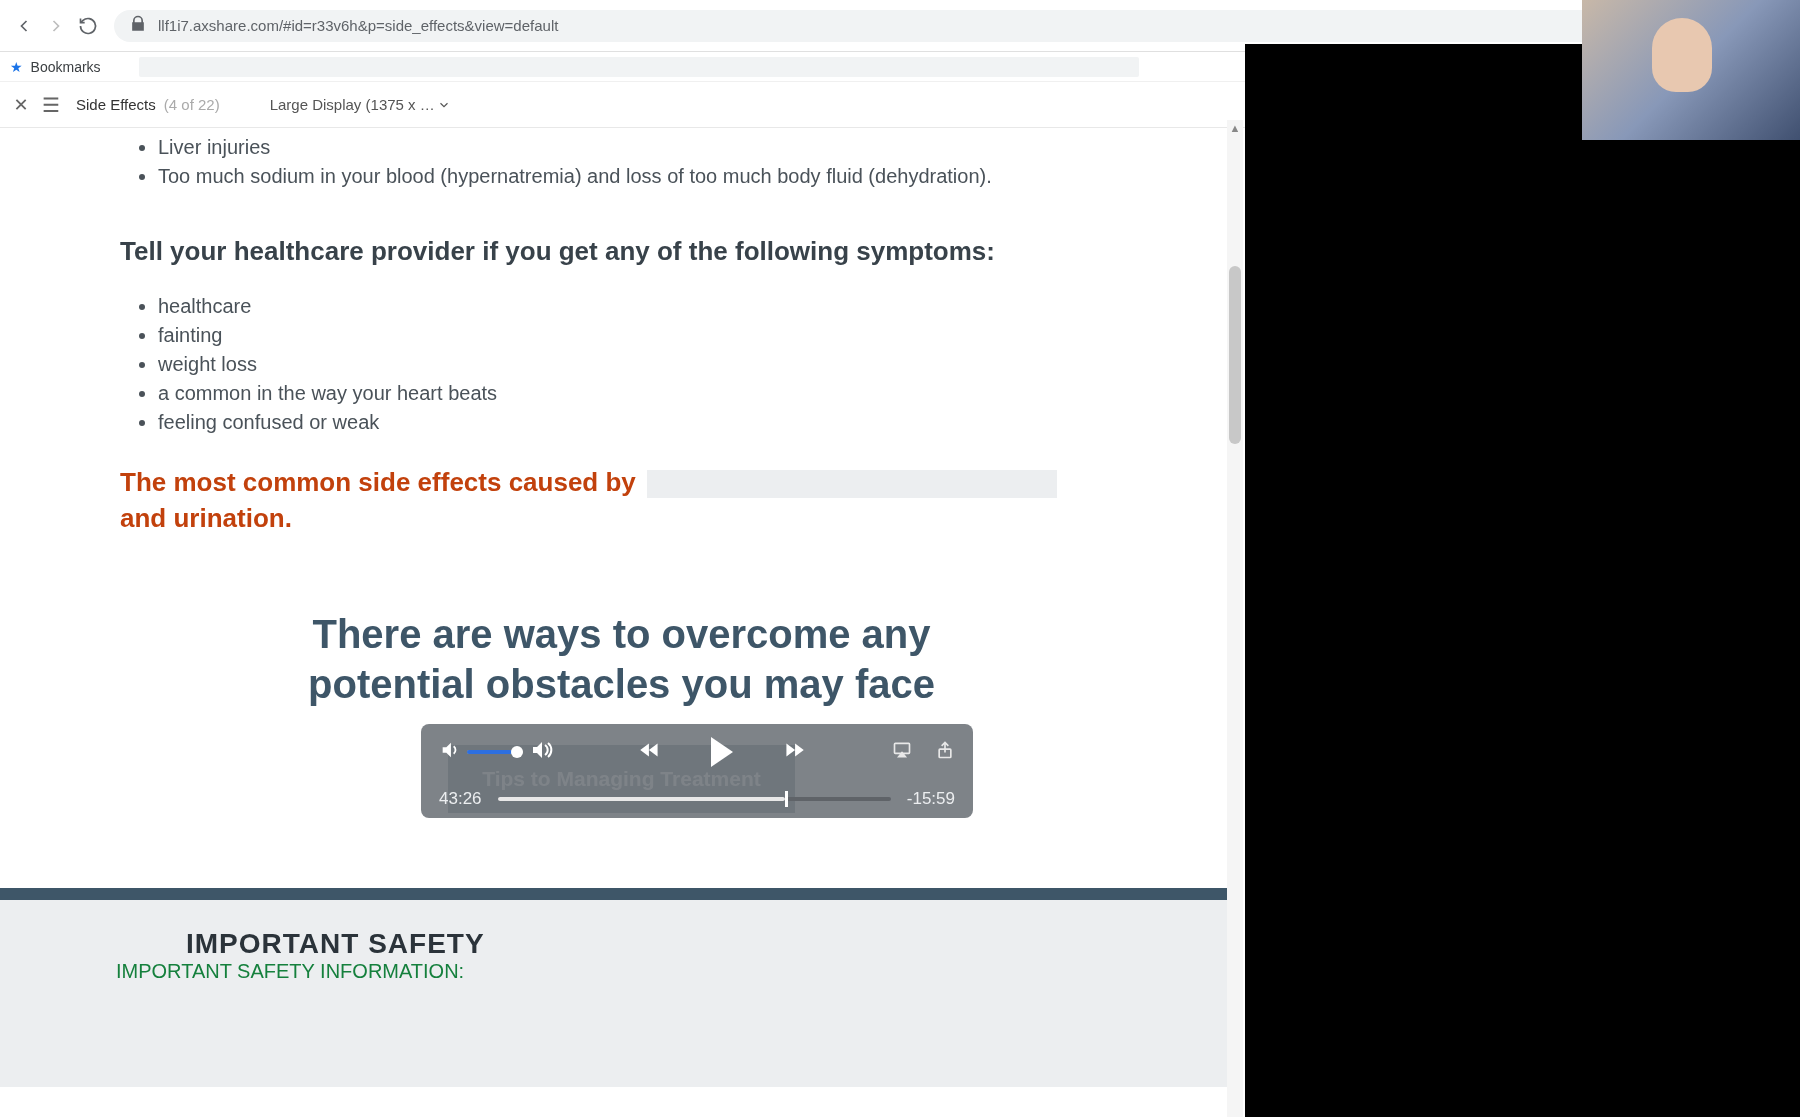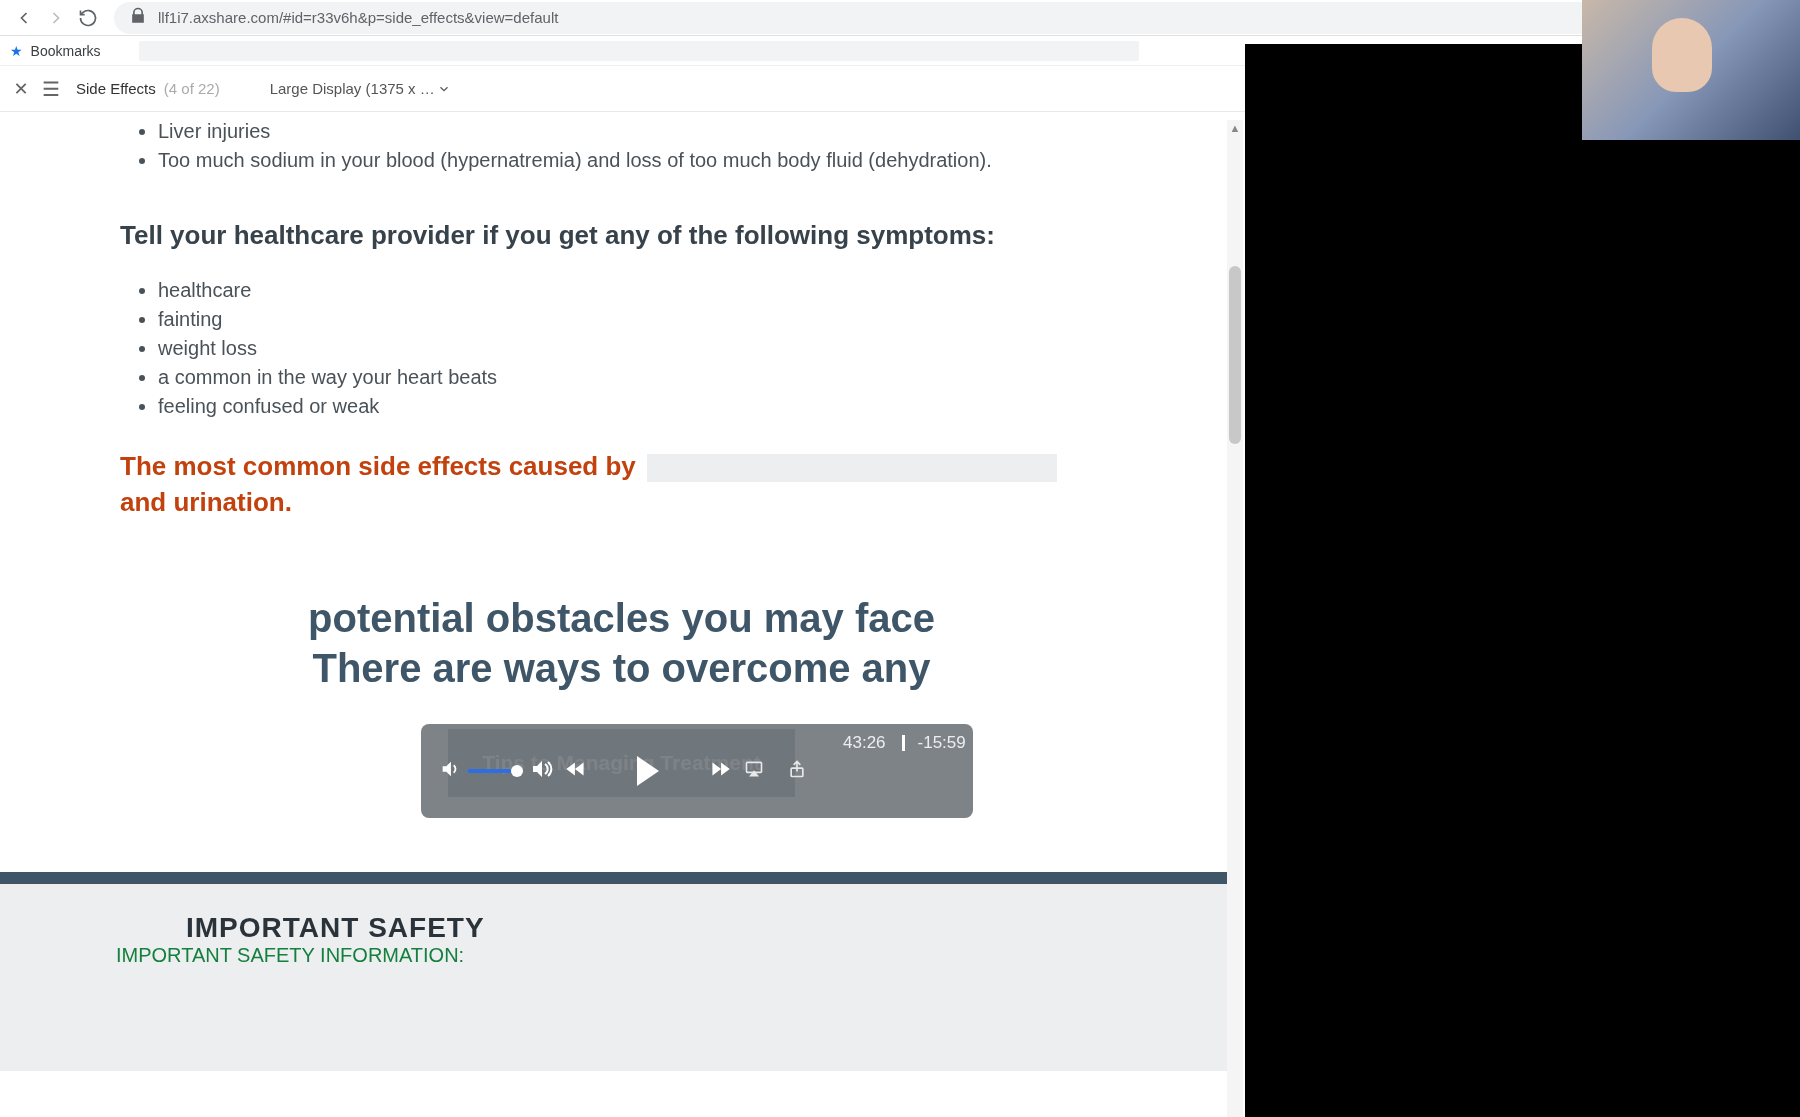--- a/index.html
+++ b/index.html
@@ -1,19 +1,19 @@
 <!DOCTYPE html>
 <html><head>
 <meta charset="utf-8">
 <style>
 * { box-sizing: border-box; margin: 0; padding: 0; }
 html, body { width: 1800px; height: 1117px; font-family: Arial, Helvetica, sans-serif; overflow: hidden; background: #fff; }
 
 
-.browser-chrome { height: 36px; background: #fff; display: flex; align-items: center; padding: 0 8px; border-bottom: 1px solid #e0e0e0; }
+.browser-chrome { height: 52px; background: #fff; display: flex; align-items: center; padding: 0 8px; border-bottom: 1px solid #e0e0e0; }
 .nav-btn { width: 32px; height: 32px; display: flex; align-items: center; justify-content: center; color: #5f6368; cursor: pointer; }
 .nav-btn.disabled { color: #bdbdbd; }
 .url-bar { flex: 1; height: 32px; background: #f1f3f4; border-radius: 16px; display: flex; align-items: center; padding: 0 14px; margin: 0 10px; color: #5f6368; font-size: 15px; }
 .lock-icon { margin-right: 10px; color: #5f6368; }
 .chrome-right { display: flex; align-items: center; gap: 14px; margin-right: 8px; }
 .star-ic { color: #5f6368; }
 .pdf-ic { width: 22px; height: 22px; background: #a01818; color: #fff; font-size: 10px; font-weight: bold; display: flex; align-items: center; justify-content: center; border-radius: 2px; }
 .ext-ic { color: #5f6368; }
 
 .bookmarks-bar { height: 30px; background: #fff; display: flex; align-items: center; padding: 0 10px; font-size: 14px; color: #3c4043; border-bottom: 1px solid #f0f0f0; }
@@ -53,21 +53,21 @@
 .safety-area { position: absolute; left: 0; top: 772px; width: 1227px; background: #eceef0; padding: 28px 116px 104px 116px; }
 .safety-h1 { font-size: 28px; font-weight: bold; color: #2b333a; letter-spacing: 1px; text-align: left; margin-left: 70px; }
 .safety-h2 { font-size: 20px; font-weight: normal; color: #15803d; }
 
 
 .vscroll { position: absolute; right: 0; top: 120px; width: 16px; height: calc(1117px - 120px); background: #f5f5f5; }
 .vscroll .arrow { height: 16px; display: flex; align-items: center; justify-content: center; color: #888; font-size: 11px; }
 .vscroll .thumb { position: absolute; left: 2px; width: 12px; background: #c8c8c8; border-radius: 6px; top: 146px; height: 178px; }
 
 
-.player { position: absolute; left: 421px; top: 724px; width: 552px; height: 94px; background: rgba(115,120,126,0.92); border-radius: 8px; z-index: 20; display: flex; flex-direction: row; }
+.player { position: absolute; left: 421px; top: 724px; width: 552px; height: 94px; background: rgba(115,120,126,0.92); border-radius: 8px; z-index: 20; display: flex; flex-direction: column; }
 .player-top { flex: 1; display: flex; align-items: center; padding: 0 18px; gap: 8px; }
 .vol-group { display: flex; align-items: center; gap: 6px; }
 .vol-slider { width: 56px; height: 4px; background: #9aa0a6; border-radius: 2px; position: relative; }
 .vol-fill { position: absolute; left: 0; top: 0; height: 100%; width: 80%; background: #2d6fe0; border-radius: 2px; }
 .vol-knob { position: absolute; left: 78%; top: -4px; width: 12px; height: 12px; background: #fff; border-radius: 50%; }
 .transport { flex: 1; display: flex; align-items: center; justify-content: center; gap: 46px; }
 .tbtn { color: #fff; cursor: pointer; }
 .play-tri { width: 0; height: 0; border-left: 22px solid #fff; border-top: 15px solid transparent; border-bottom: 15px solid transparent; }
 .right-ctrls { display: flex; align-items: center; gap: 22px; color: #e8e8e8; }
 .player-bottom { height: 38px; display: flex; align-items: center; padding: 0 18px; gap: 16px; color: #eceef0; font-size: 17px; }
@@ -167,22 +167,22 @@
       <li>weight loss</li>
       <li>a common in the way your heart beats</li>
       <li>feeling confused or weak</li>
     </ul>
     <div class="common-wrap">
       <span>The most common side effects caused by</span>
       <span class="redact"></span><br>
       <span>and urination.</span>
     </div>
     <div class="hero">
+      <div class="hero-h">There are ways to overcome any</div>
       <div class="hero-h">potential obstacles you may face</div>
-      <div class="hero-h">There are ways to overcome any</div>
       <button class="tips-btn">Tips to Managing Treatment</button>
     </div>
   </div>
   <div class="safety-band"></div>
   <div class="safety-area">
     <div class="safety-h1">IMPORTANT SAFETY</div>
     <div class="safety-h2">IMPORTANT SAFETY INFORMATION:</div>
   </div>
 </div>
 

